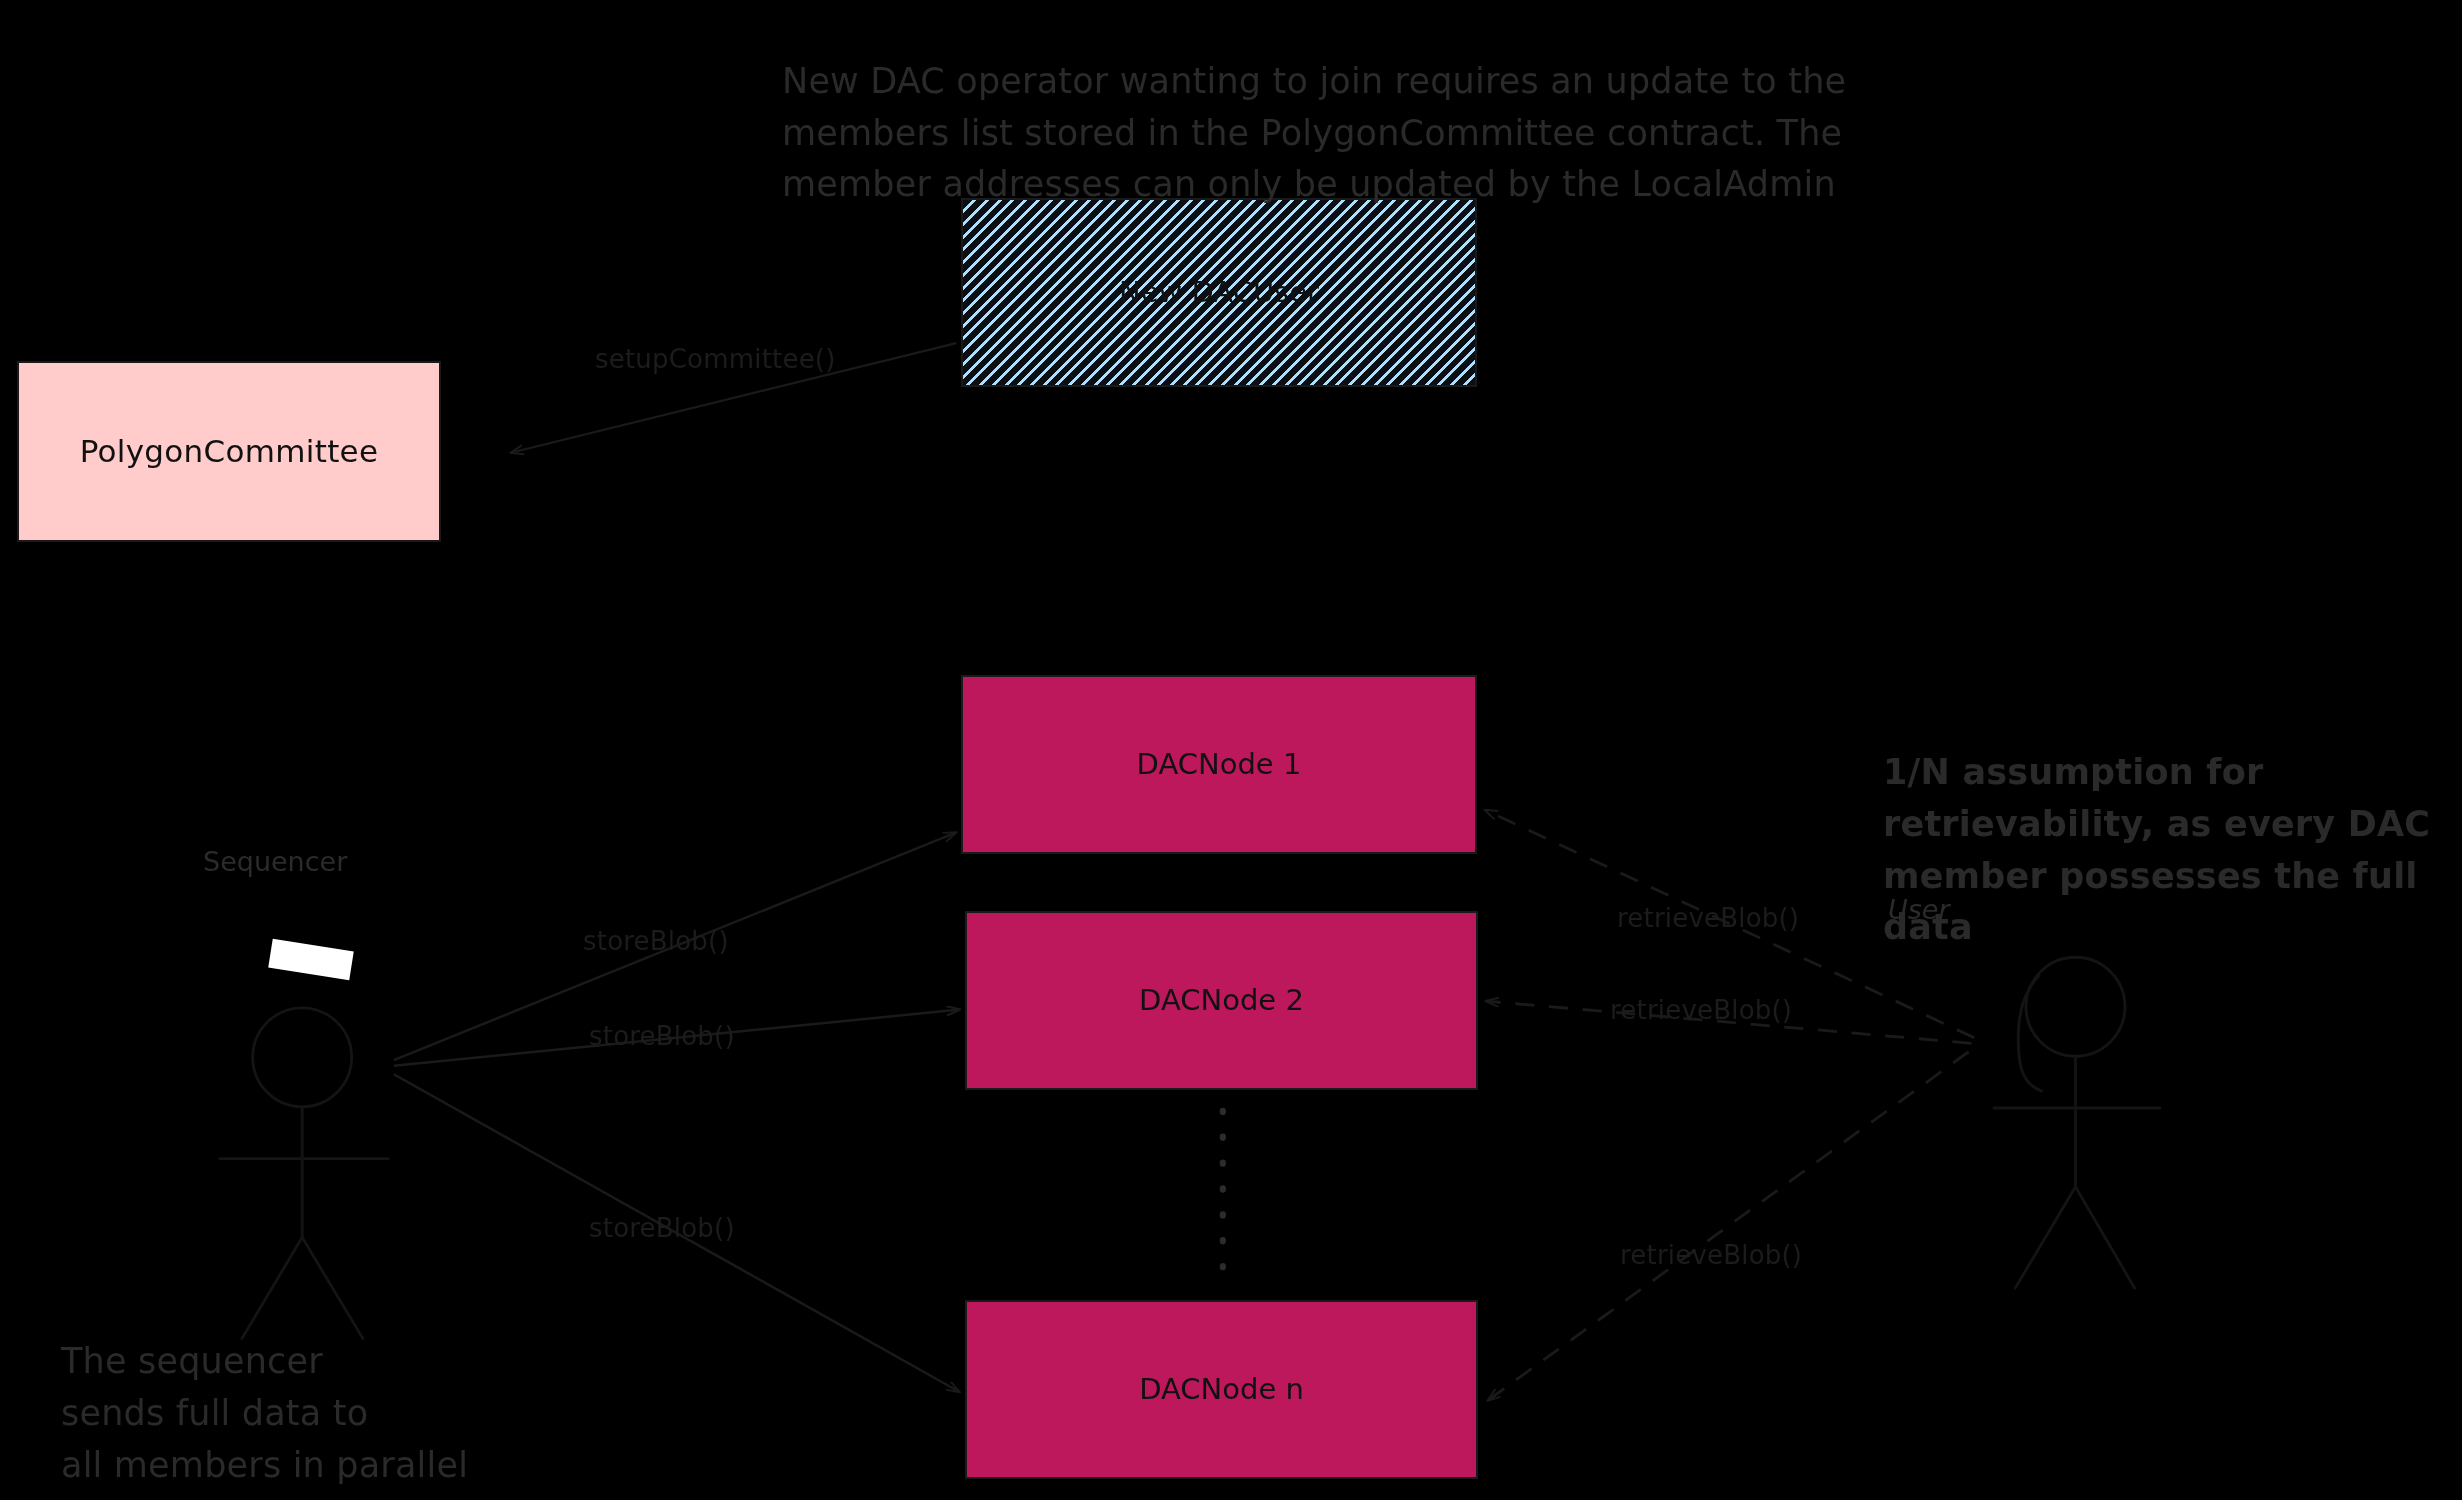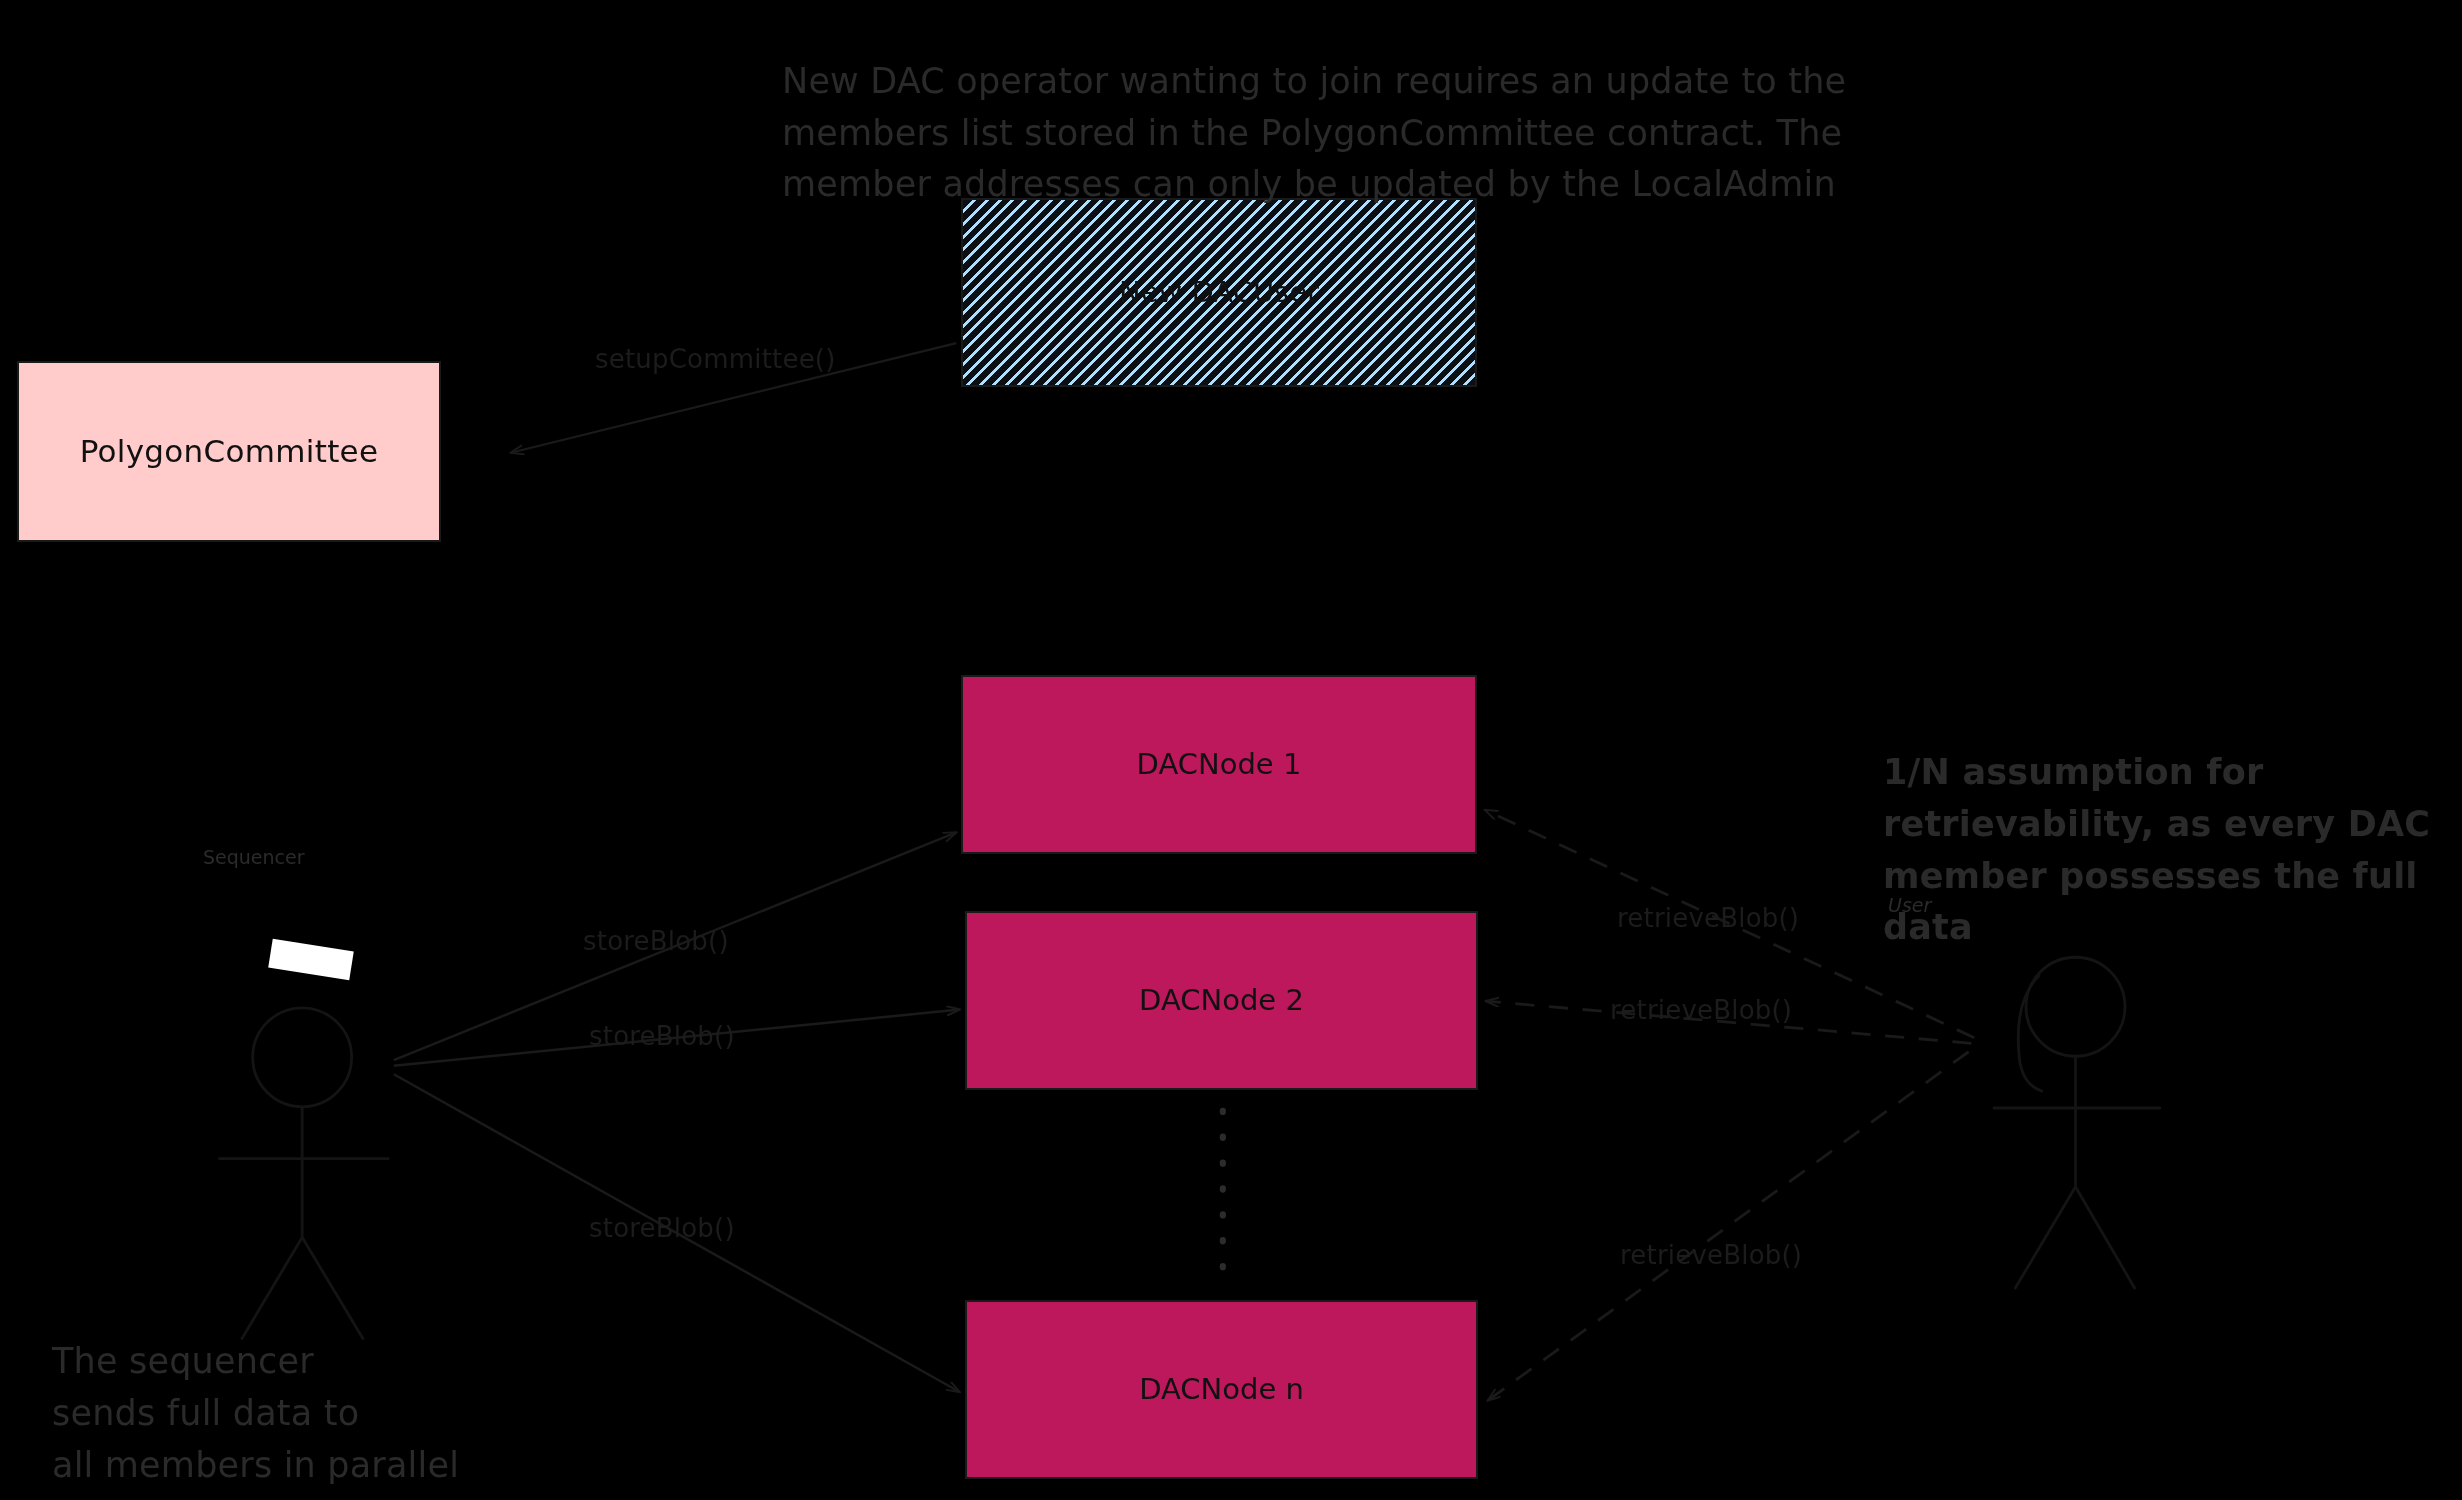--- a/index.html
+++ b/index.html
@@ -71,41 +71,41 @@
     position: absolute;
     color: #2a2a2a;
     font-size: 35px;
     line-height: 1.48;
     white-space: pre-line;
     letter-spacing: 0.2px;
     margin-top: 48px;
   }
   #annotation-top    { left: 782px; top: 7.9px;   width: 1159px; }
   #annotation-right  { left: 1883px; top: 699px; width: 568px; font-weight: bold; }
-  #annotation-bottom { left: 52px;  top: 1288px; width: 428px;  }
+  #annotation-bottom { left: 61px;  top: 1288px; width: 428px;  }
 
   
   .edge-label {
     position: absolute;
     color: #1c1c1c;
     font-size: 26px;
     white-space: nowrap;
     letter-spacing: 0.2px;
   }
   #label-setup-committee  { left: 595px; top: 344px; }
   #label-store-blob-1     { left: 583px; top: 926px; }
   #label-store-blob-2     { left: 589px; top: 1021px; }
   #label-store-blob-3     { left: 589px; top: 1213px; }
   #label-retrieve-blob-1  { left: 1617px; top: 903px; }
   #label-retrieve-blob-2  { left: 1610px; top: 995px; }
   #label-retrieve-blob-3  { left: 1620px; top: 1240px; }
   .actor-label {
     position: absolute;
     color: #2b2b2b;
-    font-size: 19px;
+    font-size: 27px;
     white-space: nowrap;
   }
   #label-sequencer { left: 203px; top: 846px; }
   #label-user      { left: 1888px; top: 894px; font-style: italic; }
 
   #sequencer-badge {
     position: absolute;
     left: 270px; top: 945px;
     width: 82px; height: 29px;
     background: #ffffff;

